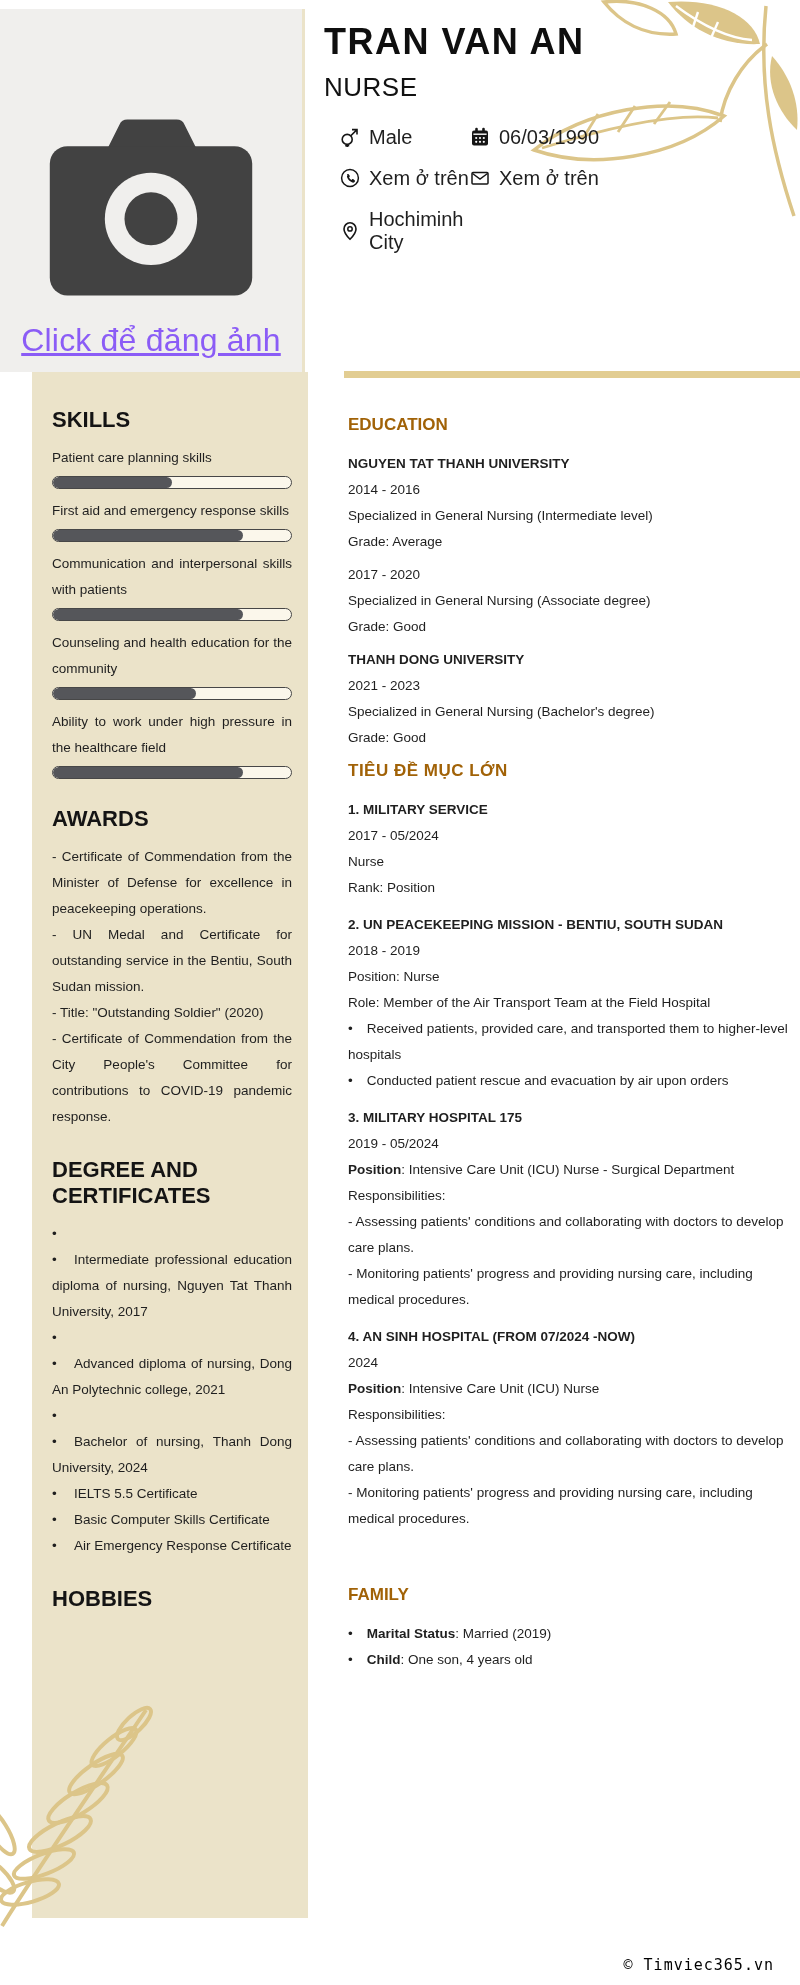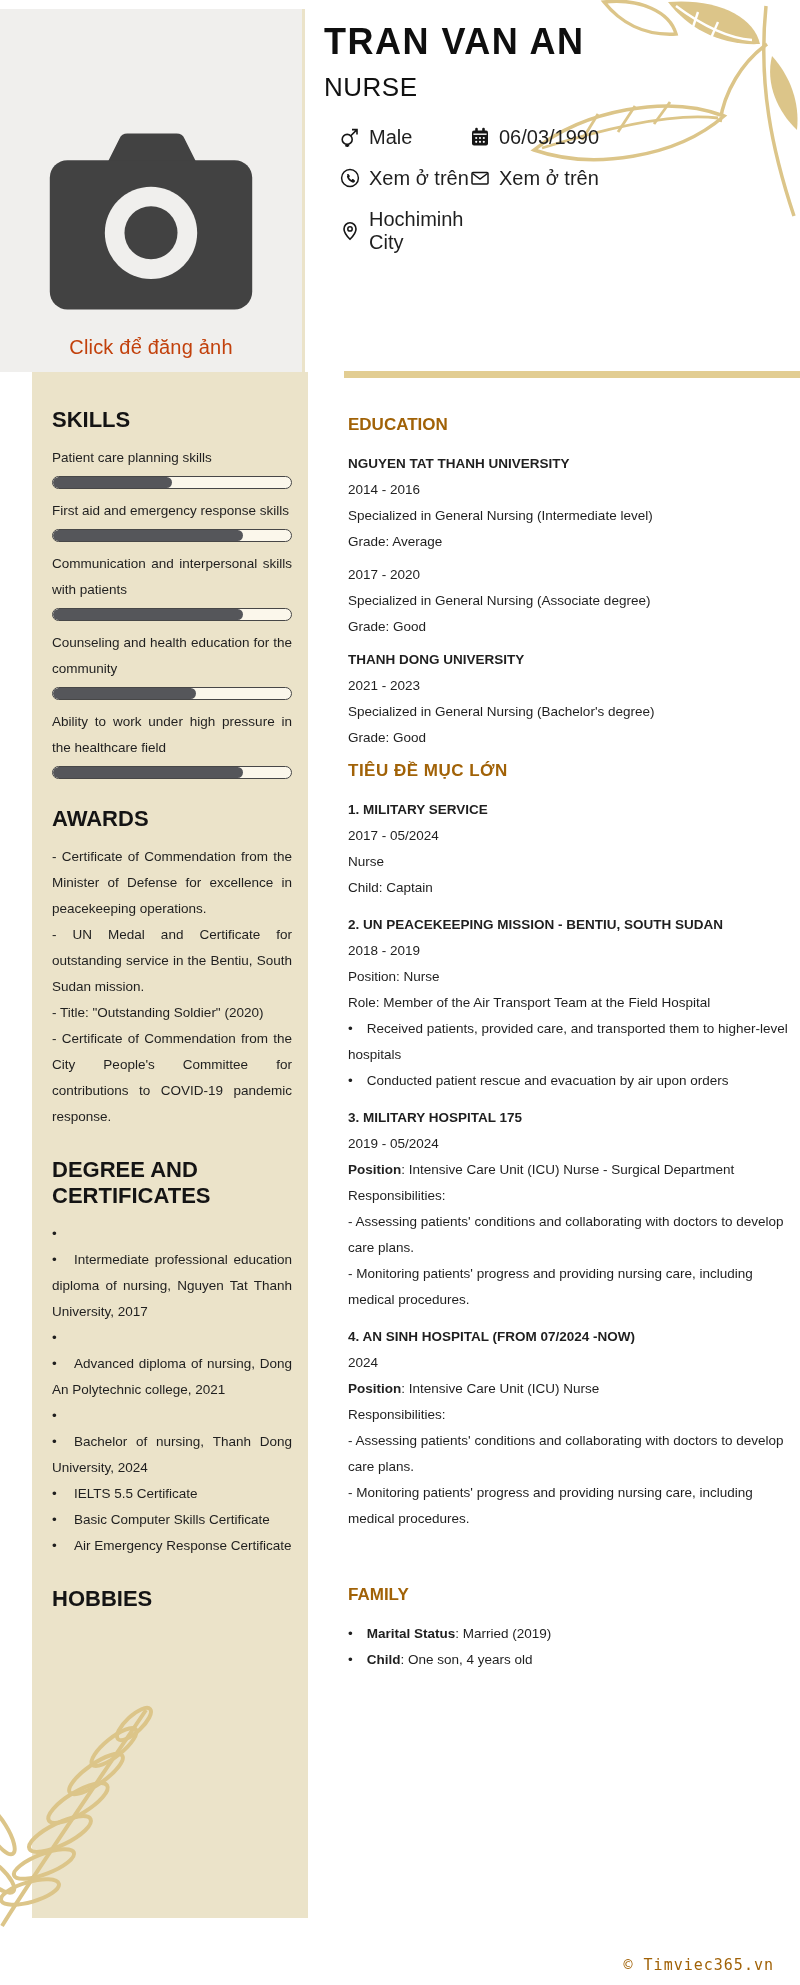--- a/index.html
+++ b/index.html
@@ -8,21 +8,21 @@
 
   
   .decor-tr{position:absolute;top:0;right:0;width:280px;height:220px;z-index:1;}
   .decor-bl{position:absolute;top:1702px;left:-6px;width:176px;height:226px;z-index:3;}
 
   
   .photo-box{position:absolute;left:0;top:9px;width:305px;height:363px;background:#f0efed;
              border-right:3px solid #ebe3c9;display:flex;flex-direction:column;align-items:center;
              justify-content:flex-end;padding-bottom:13px;box-sizing:border-box;z-index:2;cursor:pointer;}
   .camera{width:226px;height:196px;margin-bottom:14px;}
-  .photo-caption{font-size:20px;color:#c2410c;letter-spacing:0.2px;}
+  .photo-caption{font-size:32px;color:#8b5cf6;letter-spacing:0.2px;text-decoration:underline;}
 
   
   .header{position:absolute;left:324px;top:22px;width:470px;z-index:2;}
   .name{font-size:36px;font-weight:700;margin:0;letter-spacing:1.5px;color:#0f0f0f;line-height:1.1;}
   .job-title{font-size:26px;margin-top:10px;letter-spacing:0.5px;color:#111;}
   .info-grid{display:grid;grid-template-columns:130px auto;gap:18px 0;margin:23px 0 0 16px;font-size:20px;}
   .info-item{display:flex;align-items:center;gap:9px;}
   .icon{width:20px;height:20px;flex:none;}
 
   .gold-bar{position:absolute;left:344px;top:371px;width:456px;height:7px;background:#e2cd92;z-index:2;}
@@ -45,21 +45,21 @@
   .main h2{font-size:17px;font-weight:700;margin:0 0 13px;color:#a16207;}
   .placeholder{font-size:21px;color:#b2bac3;font-weight:400;margin:30px 0 20px;letter-spacing:0.5px;}
   .entry{margin-bottom:7px;}
   .entry-title{font-weight:700;}
   .xsec{margin-bottom:11px;}
   .xsec-title{font-weight:700;}
   .family-heading{margin-top:50px !important;}
   .b{font-weight:700;}
 
   .watermark{position:absolute;right:26px;bottom:11px;font-family:"DejaVu Sans Mono","Liberation Mono",monospace;
-             font-size:15px;color:#a16207;letter-spacing:1px;z-index:2;}
+             font-size:15px;color:#000000;letter-spacing:1px;z-index:2;}
 </style>
 </head>
 <body>
 
 <div class="page">
 
   <svg class="decor-tr" viewBox="0 0 280 220">
     <g fill="none" stroke="#dcc589" stroke-width="3.5">
       <path d="M274 216 C 252 150 238 84 246 6"></path>
       <path d="M247 44 C 222 62 204 92 200 122"></path>
@@ -236,21 +236,21 @@
           <div>Specialized in General Nursing (Bachelor's degree)</div>
           <div>Grade: Good</div>
         </div>
       </div>
     <h2 class="placeholder">TIÊU ĐỀ MỤC LỚN</h2>
     <div>
         <div class="xsec">
           <div class="xsec-title">1. MILITARY SERVICE</div>
           <div><span>2017 - 05/2024</span></div>
           <div><span>Nurse</span></div>
-          <div><span>Child: Captain</span></div>
+          <div><span>Rank: Position</span></div>
         </div>
         <div class="xsec">
           <div class="xsec-title">2. UN PEACEKEEPING MISSION - BENTIU, SOUTH SUDAN</div>
           <div><span>2018 - 2019</span></div>
           <div><span>Position: Nurse</span></div>
           <div><span>Role: Member of the Air Transport Team at the Field Hospital</span></div>
           <div><span class="blt">•</span><span>Received patients, provided care, and transported them to higher-level hospitals</span></div>
           <div><span class="blt">•</span><span>Conducted patient rescue and evacuation by air upon orders</span></div>
         </div>
         <div class="xsec">

